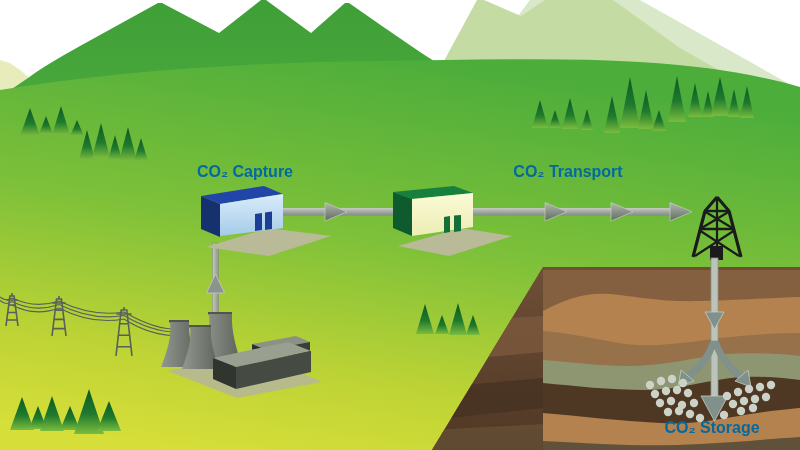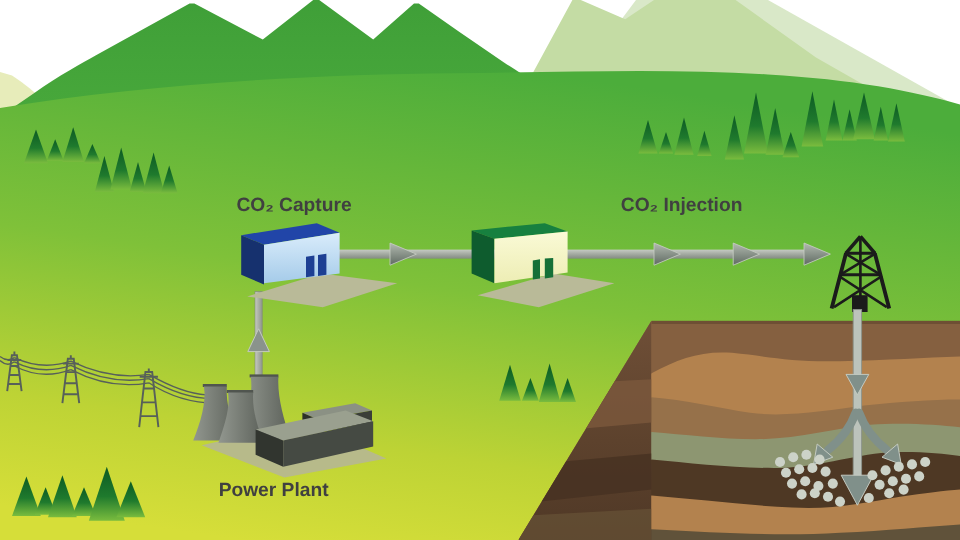--- a/index.html
+++ b/index.html
@@ -1,20 +1,20 @@
 <!DOCTYPE html>
 <html><head>
 <meta charset="utf-8">
 <style>
   html,body{margin:0;padding:0;background:#fff;}
   #stage{position:relative;width:800px;height:450px;overflow:hidden;background:#fff;
          font-family:"Liberation Sans",sans-serif;}
   #scene{position:absolute;left:0;top:0;}
   .lbl{position:absolute;transform:translateX(-50%);white-space:nowrap;
-       font-weight:700;font-size:16px;color:#404040;letter-spacing:0;}
+       font-weight:700;font-size:16px;color:#0369a1;letter-spacing:0;}
 </style>
 </head>
 <body>
 
 <div id="stage">
 
 <svg id="scene" width="800" height="450" viewBox="0 0 800 450">
   <defs>
     <linearGradient id="gGround" x1="0.55" y1="0" x2="0.25" y2="1">
       <stop offset="0" stop-color="#4cad3b"></stop>
@@ -253,16 +253,16 @@
           <circle cx="755" cy="399" r="4.2" fill="#ccd2c8"></circle>
           <circle cx="766" cy="397" r="4.2" fill="#ccd2c8"></circle>
           <circle cx="741" cy="411" r="4.2" fill="#ccd2c8"></circle>
           <circle cx="753" cy="408" r="4.2" fill="#ccd2c8"></circle>
           <circle cx="724" cy="415" r="4.2" fill="#ccd2c8"></circle>
         </g>
   </g>
 </svg>
 
 <div class="lbl" style="left:245px;top:163px">CO₂ Capture</div>
-<div class="lbl" style="left:568px;top:163px">CO₂ Injection</div>
-<div class="lbl" style="left:228px;top:400px">Power Plant</div>
+<div class="lbl" style="left:568px;top:163px">CO₂ Transport</div>
+<div class="lbl" style="left:712px;top:419px">CO₂ Storage</div>
 
 </div>
 
 </body></html>

